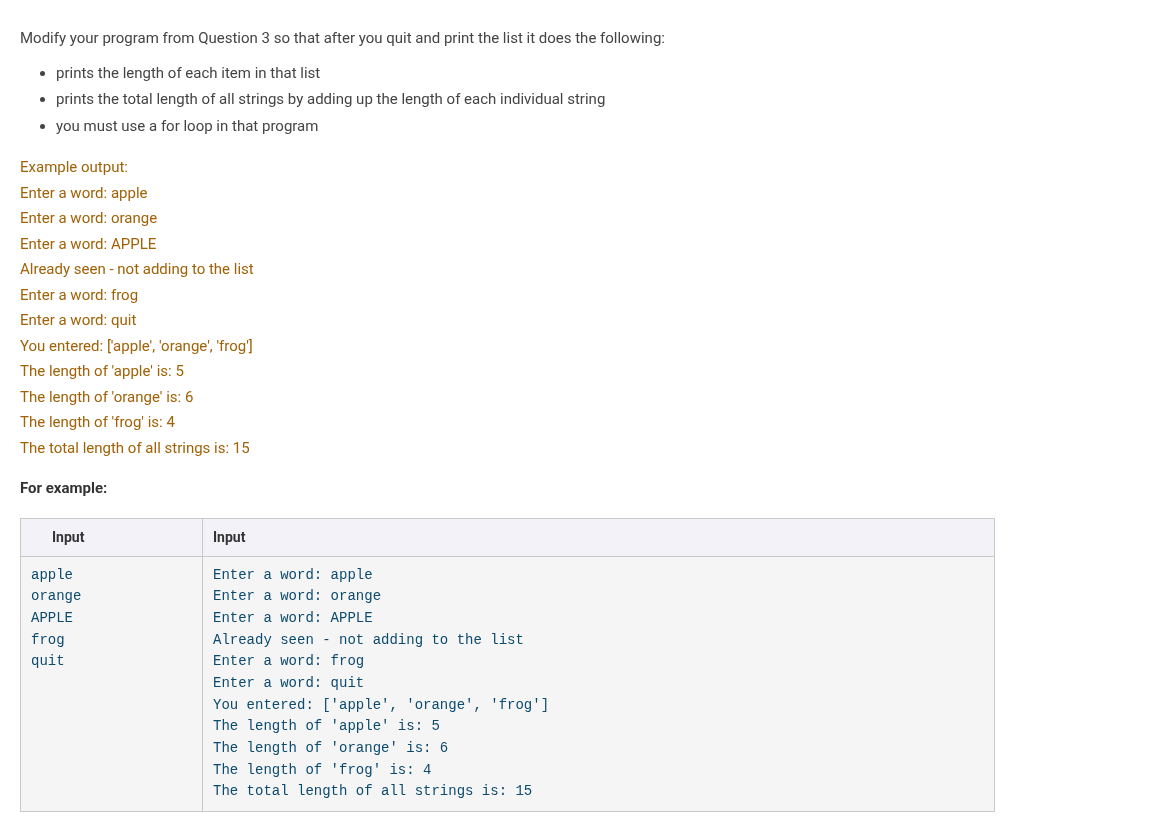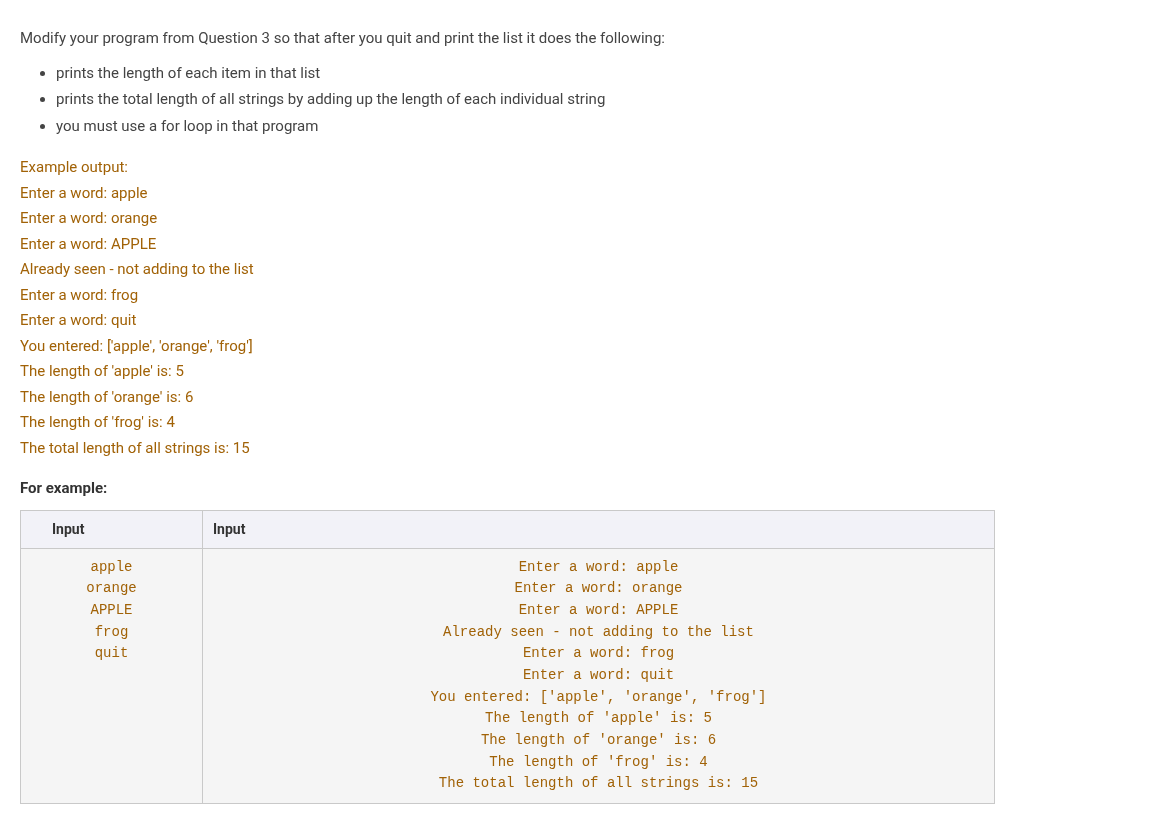--- a/index.html
+++ b/index.html
@@ -27,21 +27,21 @@
   .example-output {
     margin-bottom: 16px;
     color: #a16207;
   }
   .example-output div {
     line-height: 1.7;
   }
   .for-example {
     font-weight: 700;
     color: #333;
-    margin-bottom: 10px;
+    margin-bottom: 18px;
     font-size: 15px;
   }
   table {
     border-collapse: collapse;
     width: 975px;
     background: #fff;
   }
   table th, table td {
     border: 1px solid #c9c9c9;
     padding: 8px 10px;
@@ -52,23 +52,22 @@
     background: #f2f2f8;
     font-weight: 700;
     color: #333;
     font-size: 14px;
   }
   table td {
     background: #f5f5f5;
     font-family: "Menlo", "Consolas", "Courier New", monospace;
     font-size: 14px;
     white-space: pre;
-    color: #a16207;
+    color: #0c4a6e;
     line-height: 1.55;
-    text-align: center;
   }
   .col-input {
     width: 140px;
     padding-left: 31px;
   }
 </style>
 </head>
 <body>
 
 <div class="intro">Modify your program from Question 3 so that after you quit and print the list it does the following:</div>

